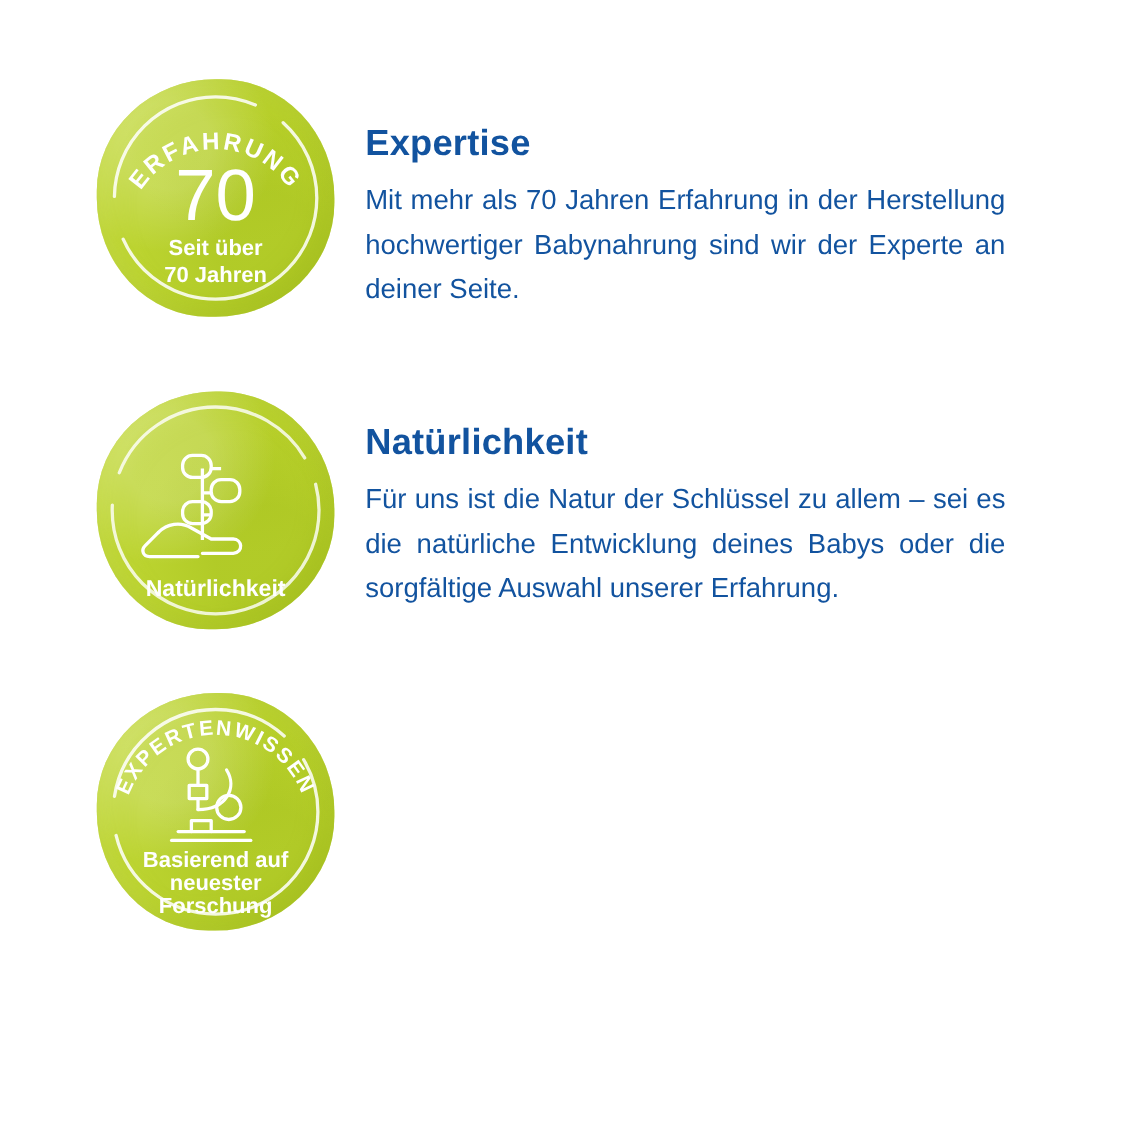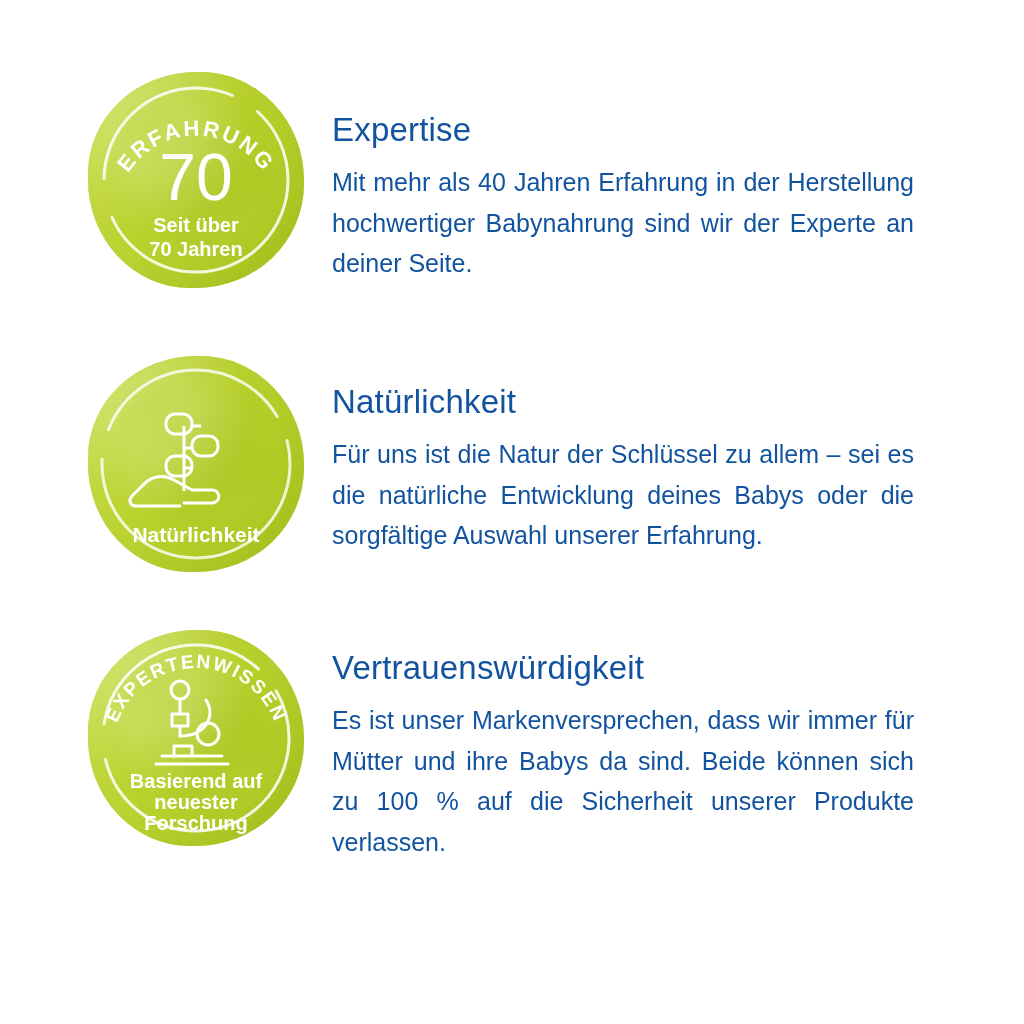--- a/index.html
+++ b/index.html
@@ -69,21 +69,21 @@
   .badge svg { position: relative; z-index: 2; display:block; }
 
   
   .ftext {
     flex: 1;
     padding-top: 28px;
   }
   .ftitle {
     color: #12539f;
     font-size: 33px;
-    font-weight: normal;
+    font-weight: bold;
     letter-spacing: 0.2px;
     margin: 0 0 14px 0;
     line-height: 1.1;
   }
   .fbody {
     color: #12539f;
     font-size: 25px;
     line-height: 1.62;
     text-align: justify;
     text-justify: inter-word;
@@ -116,21 +116,21 @@
             <textPath href="#arc1" startOffset="50%" text-anchor="middle">ERFAHRUNG</textPath>
           </text>
           <text x="108" y="128" text-anchor="middle" font-family="Liberation Sans, sans-serif" font-size="66" fill="#ffffff">70</text>
           <text x="108" y="160" text-anchor="middle" font-family="Liberation Sans, sans-serif" font-size="20" font-weight="bold" fill="#ffffff">Seit über</text>
           <text x="108" y="184" text-anchor="middle" font-family="Liberation Sans, sans-serif" font-size="20" font-weight="bold" fill="#ffffff">70 Jahren</text>
         </svg>
       </div>
     </div>
     <div class="ftext">
       <h2 class="ftitle">Expertise</h2>
-      <p class="fbody">Mit mehr als 40 Jahren Erfahrung in der Herstellung hochwertiger Babynahrung sind wir der Experte an deiner Seite.</p>
+      <p class="fbody">Mit mehr als 70 Jahren Erfahrung in der Herstellung hochwertiger Babynahrung sind wir der Experte an deiner Seite.</p>
     </div>
   </div>
 
   <div class="feature f2">
     <div class="badge-wrap">
       <div class="badge">
         <svg width="216" height="216" viewBox="0 0 216 216">
           <circle cx="108" cy="108" r="94" fill="none" stroke="#ffffff" stroke-width="3" stroke-linecap="round" stroke-dasharray="300 30 210 26" opacity="0.8"></circle>
 
           <g fill="none" stroke="#ffffff" stroke-width="3" stroke-linejoin="round">
@@ -177,19 +177,15 @@
             <path d="M 74 126 L 134 126"></path>
             <path d="M 86 126 L 86 116 L 104 116 L 104 126"></path>
             <path d="M 68 134 L 140 134"></path>
           </g>
           <text x="108" y="158" text-anchor="middle" font-family="Liberation Sans, sans-serif" font-size="20" font-weight="bold" fill="#ffffff">Basierend auf</text>
           <text x="108" y="179" text-anchor="middle" font-family="Liberation Sans, sans-serif" font-size="20" font-weight="bold" fill="#ffffff">neuester</text>
           <text x="108" y="200" text-anchor="middle" font-family="Liberation Sans, sans-serif" font-size="20" font-weight="bold" fill="#ffffff">Forschung</text>
         </svg>
       </div>
     </div>
-    <div class="ftext">
-      <h2 class="ftitle">Vertrauenswürdigkeit</h2>
-      <p class="fbody">Es ist unser Markenversprechen, dass wir immer für Mütter und ihre Babys da sind. Beide können sich zu 100 % auf die Sicherheit unserer Produkte verlassen.</p>
-    </div>
   </div>
 
 </div>
 
 </body></html>

